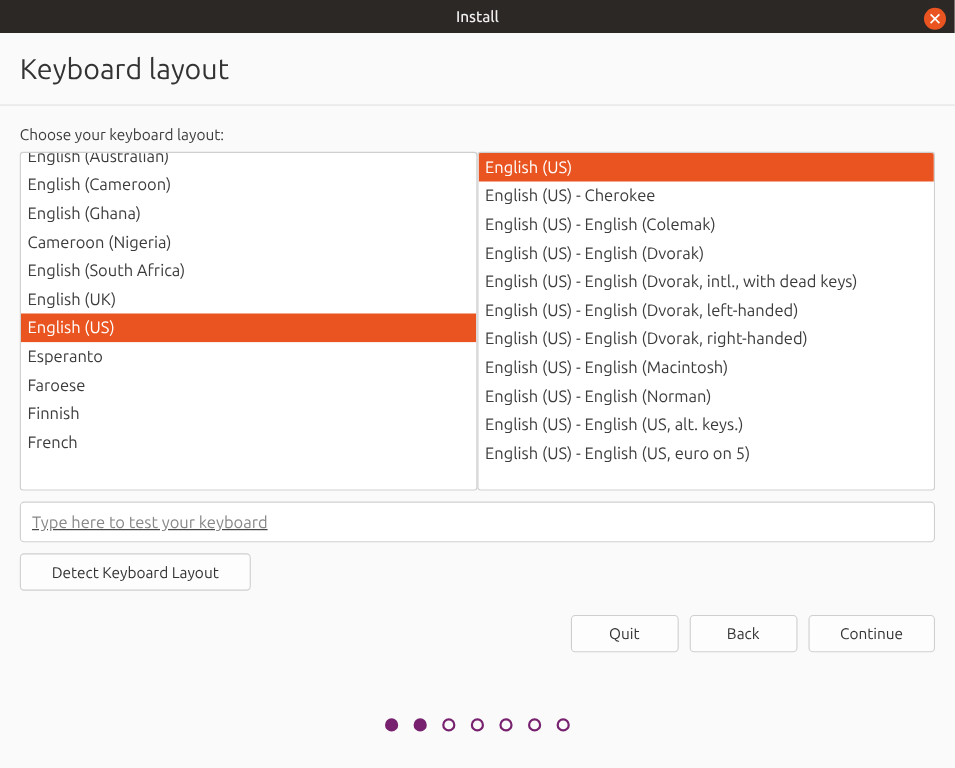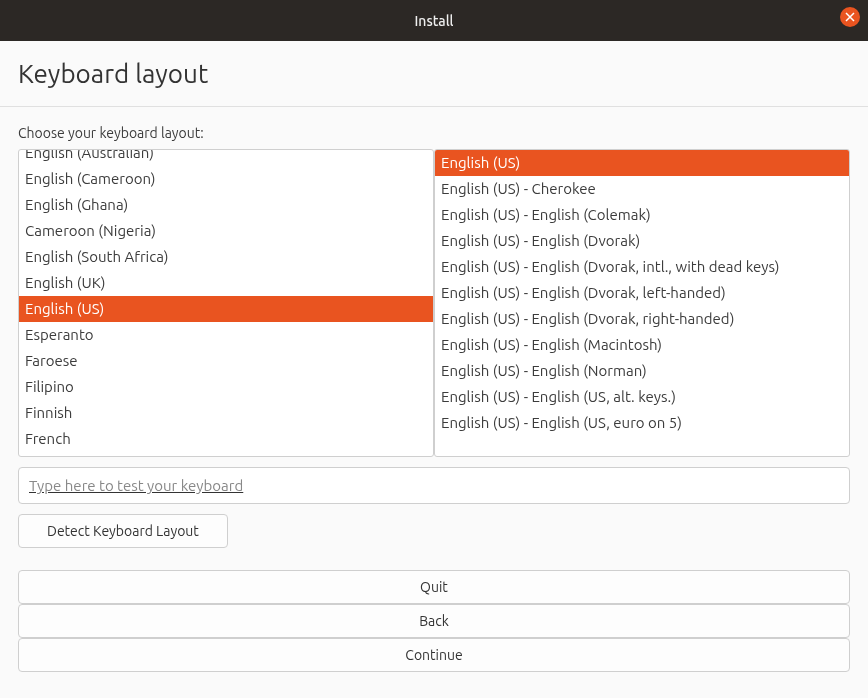--- a/index.html
+++ b/index.html
@@ -11,21 +11,21 @@
       font-family: Ubuntu, "Segoe UI", sans-serif;
       font-size: 14px;
       color: #3c3c3c;
       background: #fafafa;
       width: 868px;
       height: 698px;
       overflow: hidden;
     }
     .titlebar {
       background: #2c2825;
-      height: 41px;
+      height: 30px;
       display: flex;
       align-items: center;
       justify-content: center;
       position: relative;
     }
     .titlebar-title {
       color: #f0f0f0;
       font-weight: 500;
       font-size: 14px;
     }
@@ -114,23 +114,23 @@
       border: 1px solid #cfcfcf;
       background: #fdfdfd;
       border-radius: 4px;
       font-size: 14px;
       font-family: inherit;
       cursor: pointer;
       color: #333;
     }
     .footer-buttons {
       display: flex;
+      gap: 10px;
       justify-content: flex-end;
       margin-top: 22px;
-      flex-direction: column;
     }
     .footer-buttons .btn {
       min-width: 98px;
     }
     .step-dots {
       display: flex;
       gap: 14px;
       justify-content: center;
       margin-top: 60px;
     }
@@ -167,21 +167,20 @@
       <div class="listbox-inner" id="left-list-inner">
           <div class="list-item">English (Australian)</div>
           <div class="list-item">English (Cameroon)</div>
           <div class="list-item">English (Ghana)</div>
           <div class="list-item">Cameroon (Nigeria)</div>
           <div class="list-item">English (South Africa)</div>
           <div class="list-item">English (UK)</div>
           <div class="list-item selected">English (US)</div>
           <div class="list-item">Esperanto</div>
           <div class="list-item">Faroese</div>
-          <div class="list-item">Filipino</div>
           <div class="list-item">Finnish</div>
           <div class="list-item">French</div>
         </div>
     </div>
     <div class="listbox right-list">
       <div class="listbox-inner" id="right-list-inner">
           <div class="list-item selected">English (US)</div>
           <div class="list-item">English (US) - Cherokee</div>
           <div class="list-item">English (US) - English (Colemak)</div>
           <div class="list-item">English (US) - English (Dvorak)</div>

